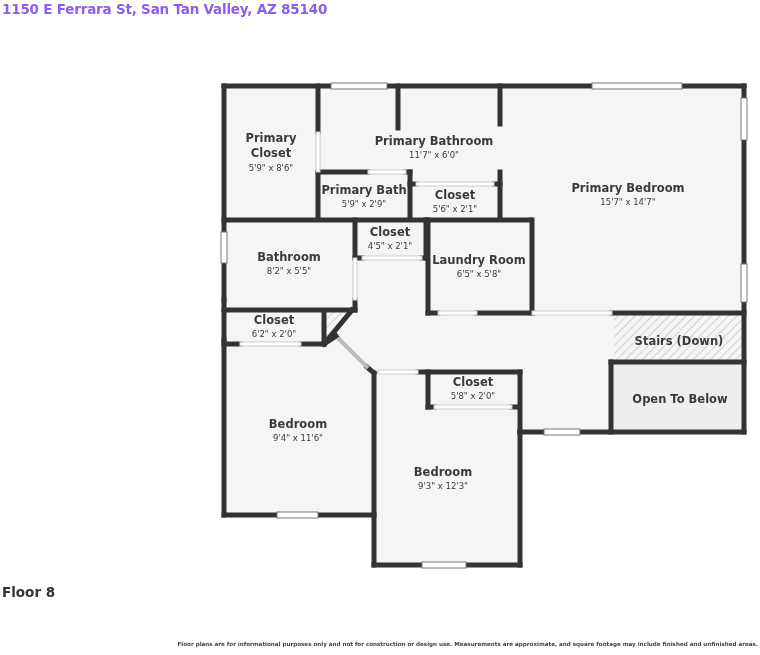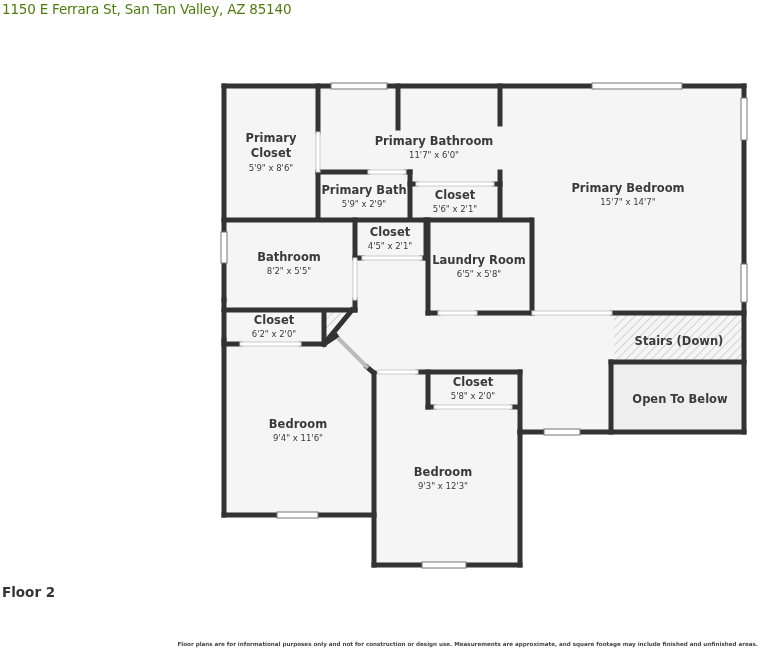--- a/index.html
+++ b/index.html
@@ -1,17 +1,17 @@
 <!DOCTYPE html>
 <html><head>
 <meta charset="utf-8">
 <style>
   html, body { margin:0; padding:0; background:#ffffff; }
   body { width:760px; height:655px; position:relative; overflow:hidden; font-family:"DejaVu Sans", sans-serif; color:#333; }
-  .address { position:absolute; left:2px; top:1px; font-size:13.5px; font-weight:normal; color:#4d7c0f; letter-spacing:-0.2px; }
+  .address { position:absolute; left:2px; top:1px; font-size:13.5px; font-weight:bold; color:#8b5cf6; letter-spacing:-0.2px; }
   .floor-label { position:absolute; left:2px; top:584px; font-size:13.5px; font-weight:bold; color:#333; }
   .disclaimer { position:absolute; right:2px; top:641px; font-size:5.6px; font-weight:bold; color:#444; white-space:nowrap; }
   svg { position:absolute; left:0; top:0; }
   .rn { font-family:"DejaVu Sans", sans-serif; font-weight:bold; font-size:11.5px; fill:#3a3a3a; text-anchor:middle; }
   .rd { font-family:"DejaVu Sans", sans-serif; font-size:8.5px; fill:#3a3a3a; text-anchor:middle; }
 </style>
 </head>
 <body>
 
 <div class="address">1150 E Ferrara St, San Tan Valley, AZ 85140</div>
@@ -166,14 +166,14 @@
     <text class="rn" x="680" y="403">Open To Below</text>
 
     <text class="rn" x="298" y="428">Bedroom</text>
     <text class="rd" x="298" y="441">9'4" x 11'6"</text>
 
     <text class="rn" x="443" y="476">Bedroom</text>
     <text class="rd" x="443" y="489">9'3" x 12'3"</text>
   </g>
 </svg>
 
-<div class="floor-label">Floor 2</div>
+<div class="floor-label">Floor 8</div>
 <div class="disclaimer">Floor plans are for informational purposes only and not for construction or design use. Measurements are approximate, and square footage may include finished and unfinished areas.</div>
 
 </body></html>

